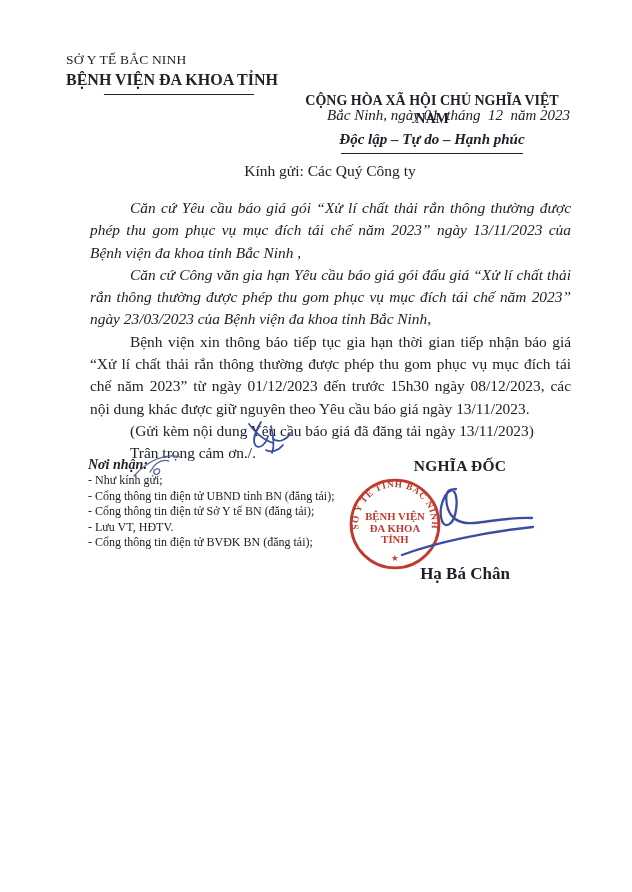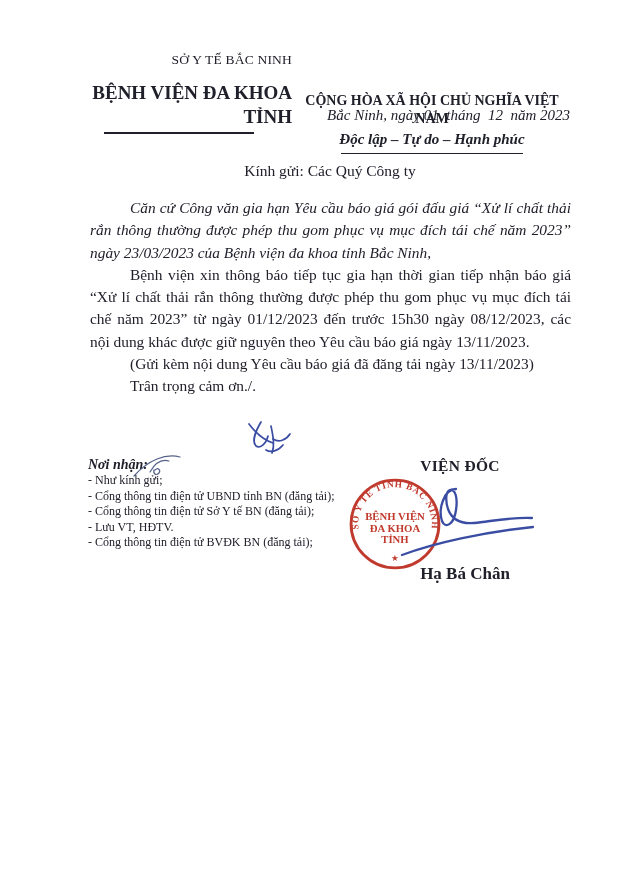--- a/index.html
+++ b/index.html
@@ -10,24 +10,24 @@
     position:relative;
     width:632px;height:892px;
     background:#ffffff;
     font-family:"Liberation Serif","DejaVu Serif",serif;
     color:var(--ink);
     overflow:hidden;
   }
   
   .hdr-left{
     position:absolute;left:66px;top:52px;width:226px;
-    text-align:right;line-height:1.25;
+    text-align:left;line-height:1.25;
   }
   .hdr-left .l1{font-size:13.5px;letter-spacing:.2px;}
-  .hdr-left .l2{font-size:19px;font-weight:bold;margin-top:12px;}
+  .hdr-left .l2{font-size:16px;font-weight:bold;margin-top:1px;}
   .hdr-left .rule{width:150px;height:1.4px;background:var(--ink);margin:4px auto 0;}
   .hdr-right{
     position:absolute;left:290px;top:52px;width:284px;
     text-align:center;line-height:1.3;
   }
   .hdr-right .l1{font-size:14px;font-weight:bold;margin-top:40px;}
   .hdr-right .l2{font-size:15px;font-weight:bold;margin-top:2px;font-style:italic;}
   .hdr-right .rule{width:182px;height:1.4px;background:var(--ink);margin:3px auto 0;}
   .dateline{
     position:absolute;top:107px;right:62px;
@@ -77,20 +77,21 @@
     <div class="l1">CỘNG HÒA XÃ HỘI CHỦ NGHĨA VIỆT NAM</div>
     <div class="l2">Độc lập – Tự do – Hạnh phúc</div>
     <div class="rule"></div>
   </div>
 
   <div class="dateline">Bắc Ninh, ngày 01  tháng  12  năm 2023</div>
 
   <div class="salutation">Kính gửi: Các Quý Công ty</div>
 
   <div class="body">
+    <p class="it">Căn cứ Yêu cầu báo giá gói “Xử lí chất thải rắn thông thường được phép thu gom phục vụ mục đích tái chế năm 2023” ngày 13/11/2023 của Bệnh viện đa khoa tỉnh Bắc Ninh ,</p>
     <p class="it">Căn cứ Công văn gia hạn Yêu cầu báo giá gói đấu giá “Xử lí chất thải rắn thông thường được phép thu gom phục vụ mục đích tái chế năm 2023” ngày 23/03/2023 của Bệnh viện đa khoa tỉnh Bắc Ninh,</p>
     <p>Bệnh viện xin thông báo tiếp tục gia hạn thời gian tiếp nhận báo giá “Xử lí chất thải rắn thông thường được phép thu gom phục vụ mục đích tái chế năm 2023” từ ngày 01/12/2023 đến trước 15h30 ngày 08/12/2023, các nội dung khác được giữ nguyên theo Yêu cầu báo giá ngày 13/11/2023.</p>
     <p>(Gửi kèm nội dung Yêu cầu báo giá đã đăng tải ngày 13/11/2023)</p>
     <p>Trân trọng cảm ơn./.</p>
   </div>
 
   <svg class="closing-initials" viewBox="0 0 54 42">
     <g fill="none" stroke-linecap="round" stroke-width="1.7" stroke="#3a4da3">
       <path d="M 7 7 C 13 15 21 23 31 26"></path>
       <path d="M 19 5 C 13 15 10 25 14 29 C 18 32 24 27 26 19"></path>
@@ -110,21 +111,21 @@
   </div>
 
   <svg class="note-scribble" viewBox="0 0 58 36">
     <g fill="none" stroke-linecap="round" stroke-width="1.2" stroke="#55628a">
       <path d="M 6 28 C 20 12 38 5 52 9"></path>
       <path d="M 22 24 C 27 15 34 11 41 13"></path>
       <path d="M 26 22 C 25 26 28 28 31 25 C 33 22 30 19 27 22"></path>
     </g>
   </svg>
 
-  <div class="sig-title">VIỆN ĐỐC</div>
+  <div class="sig-title">NGHĨA ĐỐC</div>
 
   <svg class="stamp" viewBox="0 0 92 92">
     <circle cx="46" cy="46" r="43" fill="none" stroke-width="2.8" stroke="#c03a2e"></circle>
     <defs>
       <path id="ringPath" d="M 12.2 58.3 A 36 36 0 1 1 79.8 58.3" fill="none"></path>
     </defs>
     <text font-size="9" font-weight="bold" letter-spacing="0.8" fill="#c03a2e">
       <textPath href="#ringPath" startOffset="50%" text-anchor="middle">SỞ Y TẾ TỈNH BẮC NINH</textPath>
     </text>
     <text x="46" y="42" text-anchor="middle" font-size="10.5" font-weight="bold" fill="#c03a2e">BỆNH VIỆN</text>

